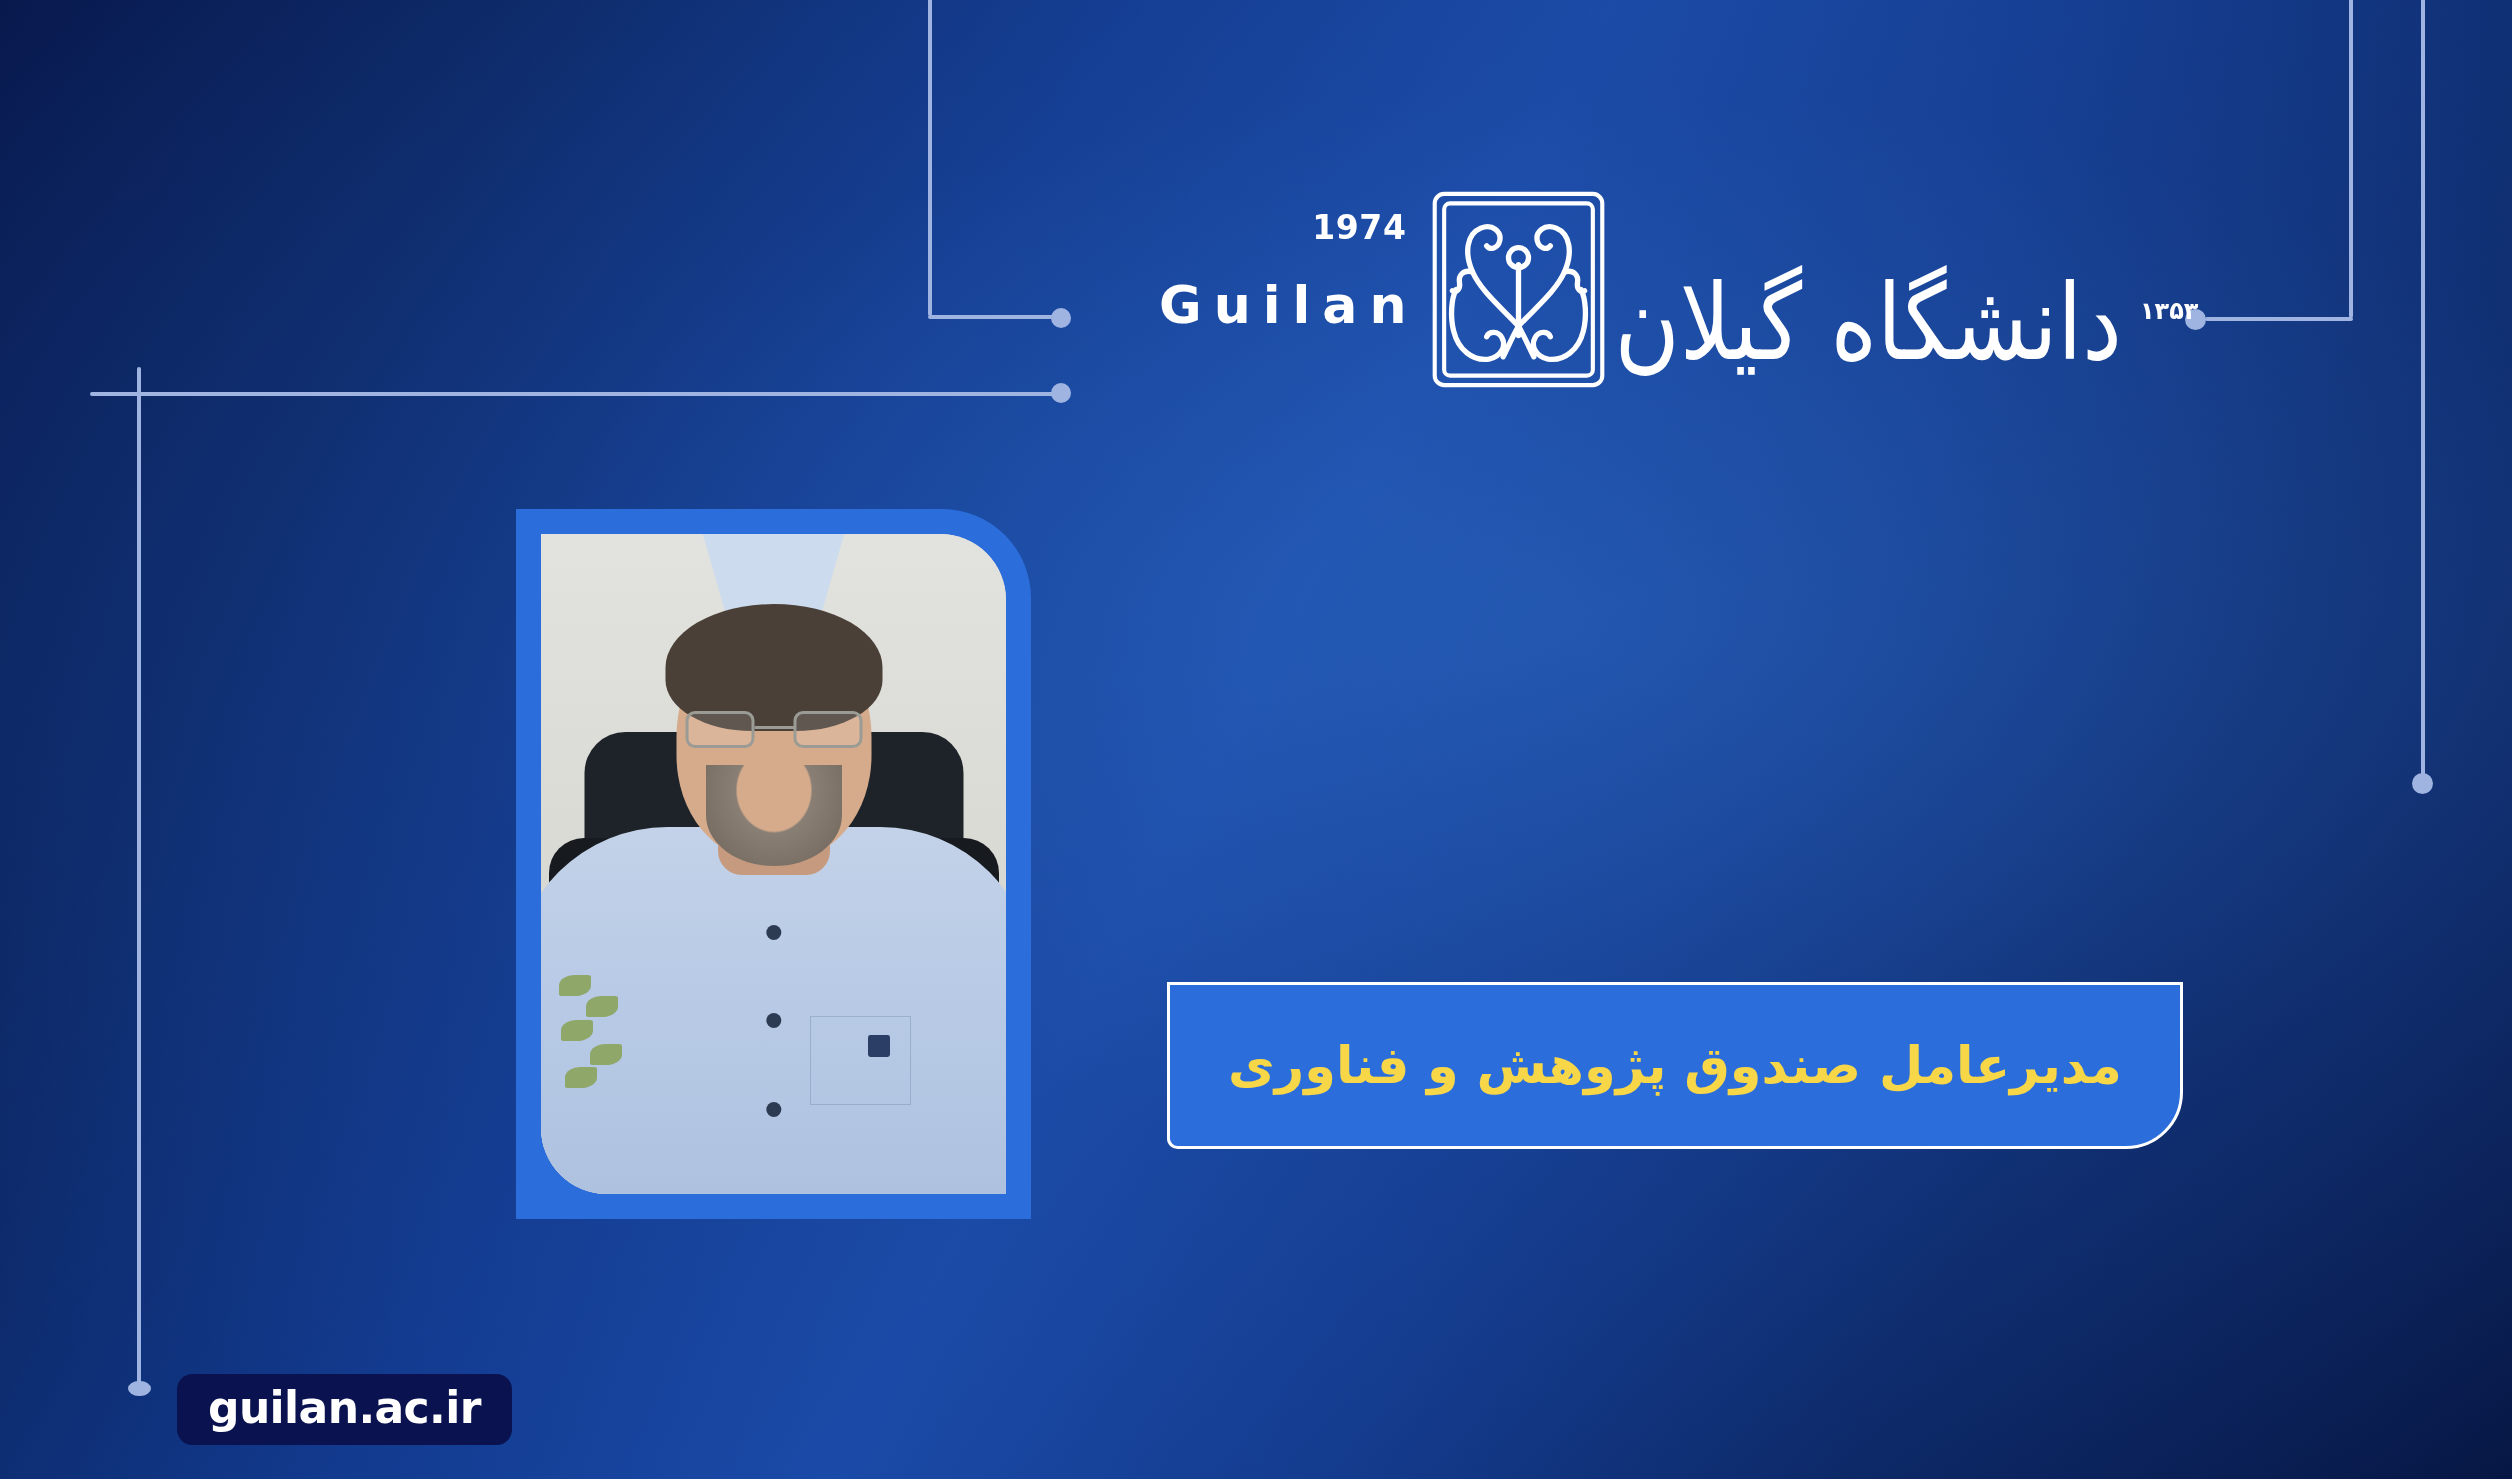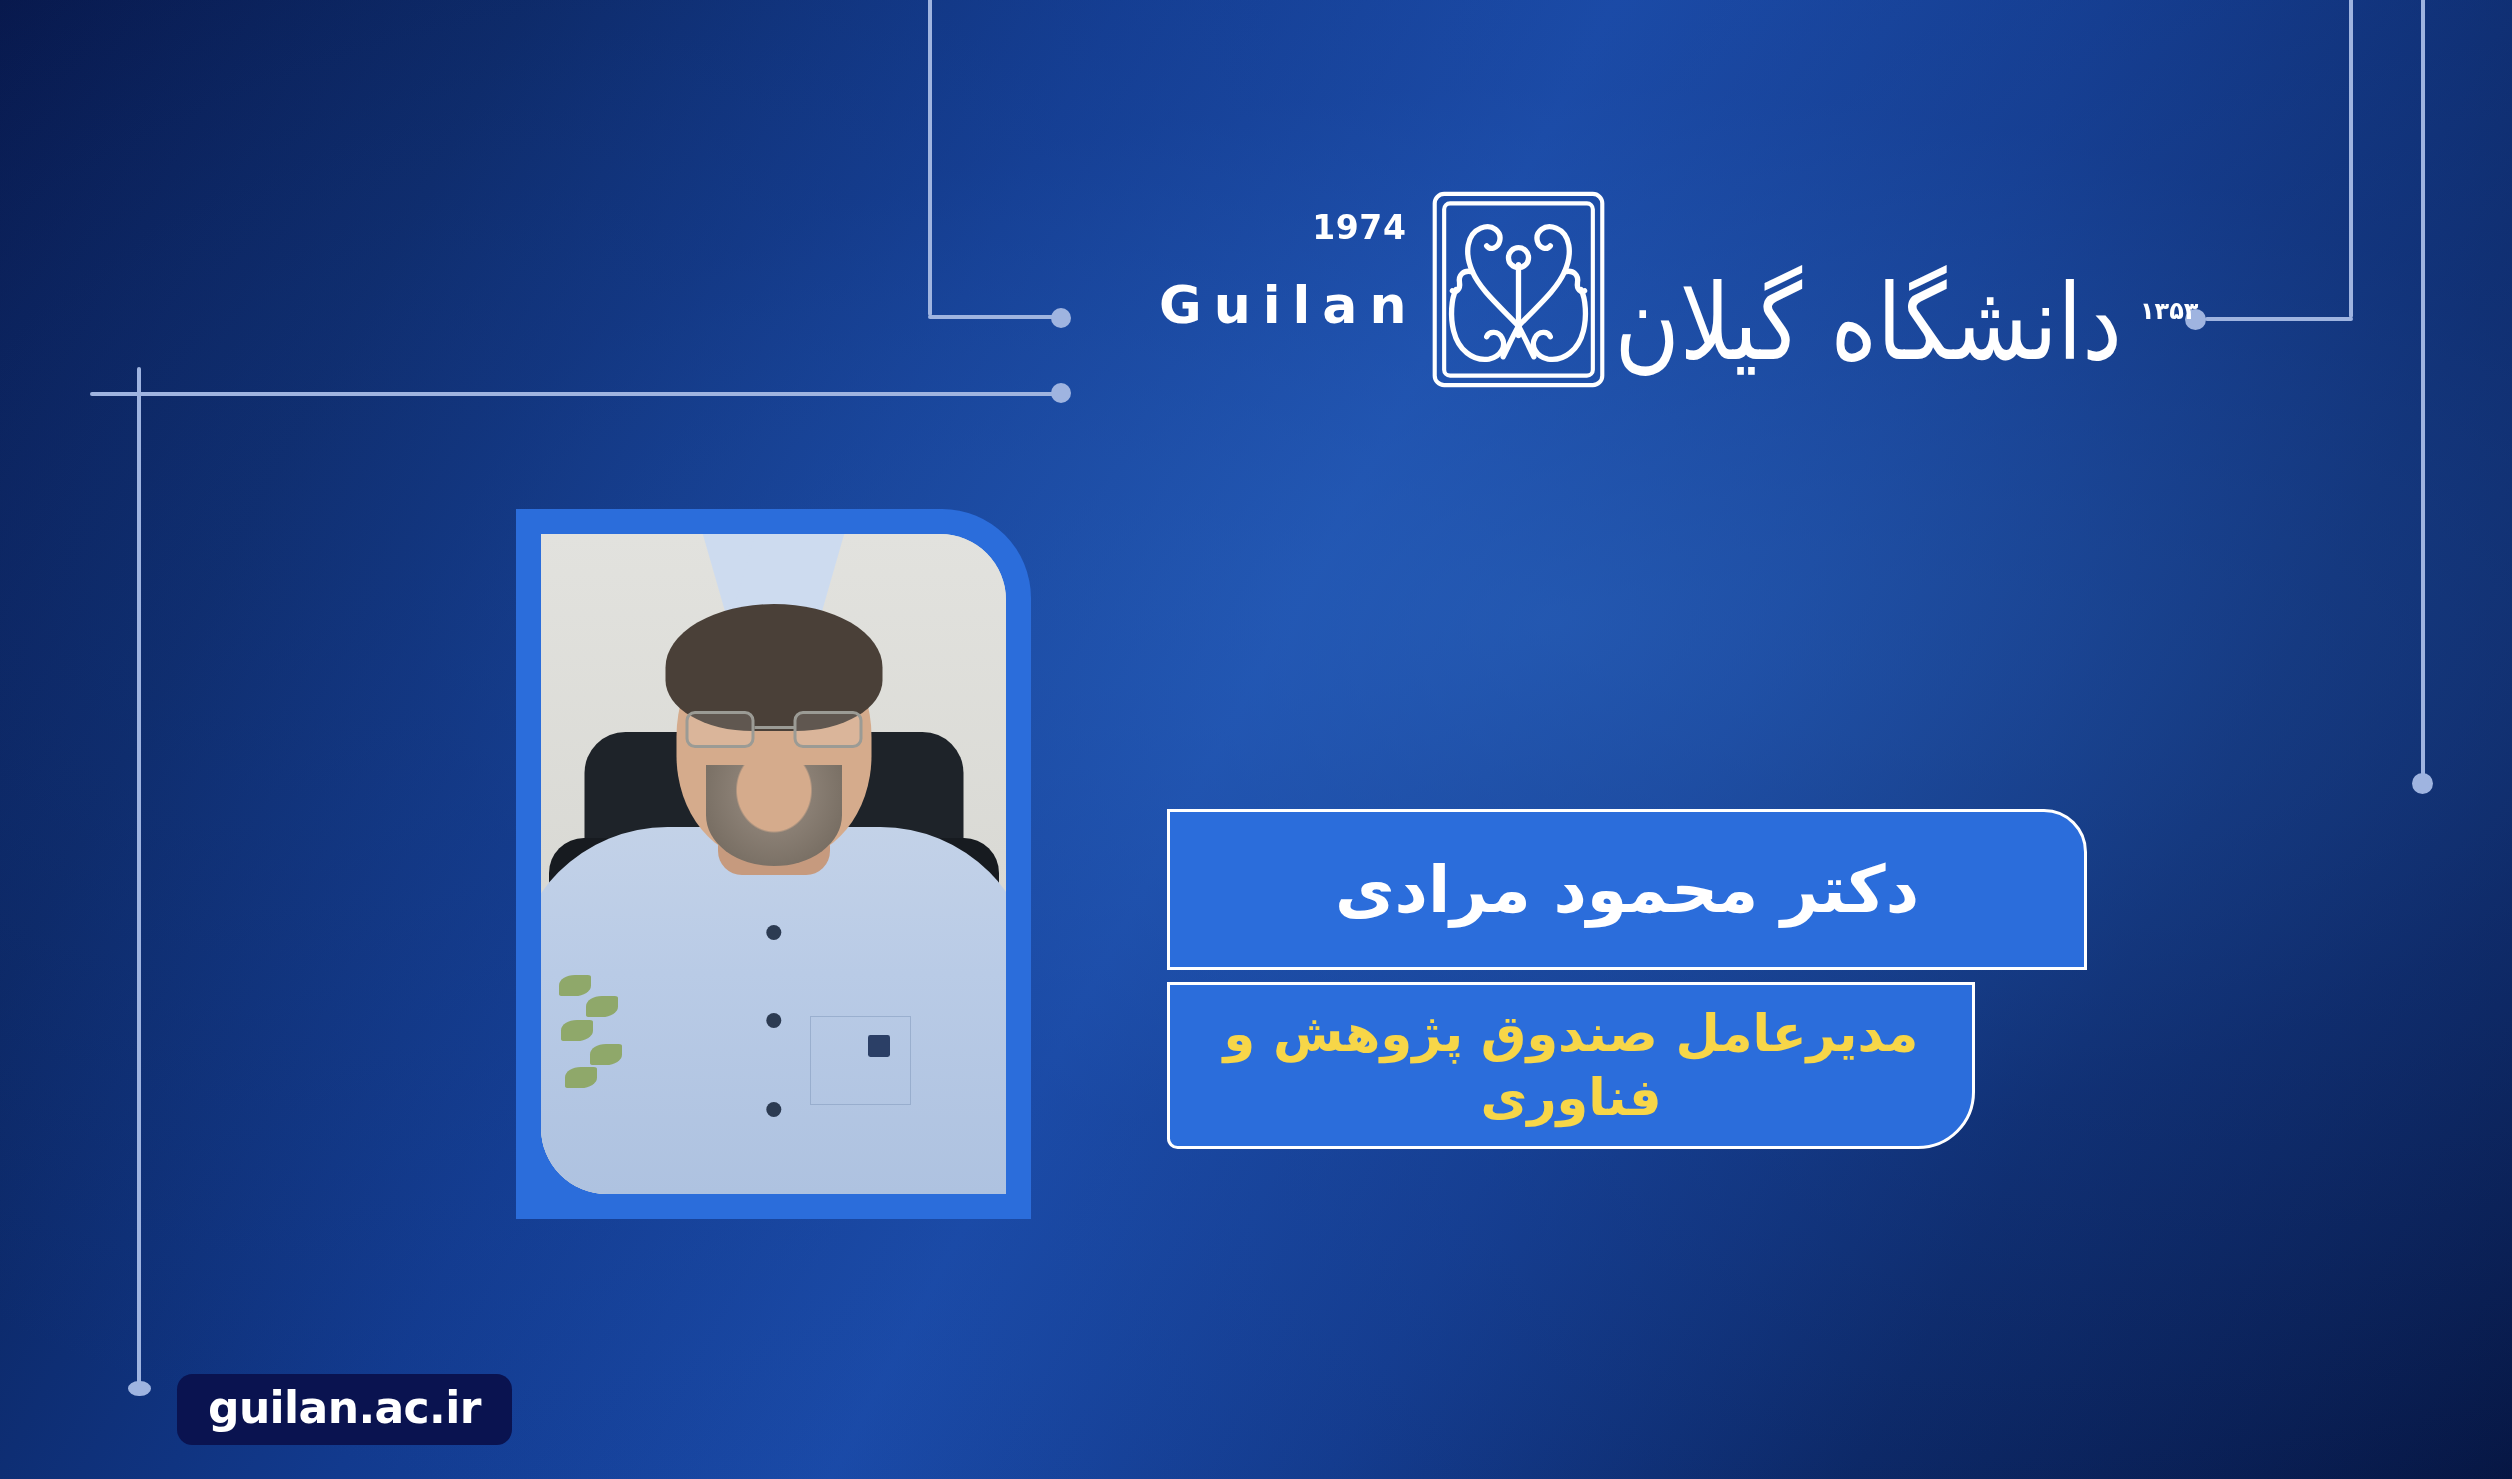--- a/index.html
+++ b/index.html
@@ -182,21 +182,21 @@
   .banner-name span{
     color:#ffffff;
     font-size:65px;
     font-weight:700;
     line-height:1;
     letter-spacing:0px;
     white-space:nowrap;
   }
   .banner-title{
     left:1167px; top:982px;
-    width:808px; height:167px;
+    width:1016px; height:167px;
     border-radius:0 0 57px 10.6px;
     padding:11px 41px;
   }
   .banner-title span{
     color:#f7d648;
     font-size:51px;
     font-weight:700;
     line-height:1.24;
     display:block;
   }
@@ -293,23 +293,20 @@
       <div class="ph-leaf">
         <span style="left:6px;top:6px;"></span>
         <span style="left:33px;top:27px;"></span>
         <span style="left:8.3px;top:51px;"></span>
         <span style="left:37px;top:75px;"></span>
         <span style="left:12px;top:98px;"></span>
       </div>
     </div>
   </div>
 
-  <div class="banner banner-name">
-    <span>دکتر محمود مرادی</span>
-  </div>
 
   <div class="banner banner-title">
     <div>
       <span>مدیرعامل صندوق پژوهش و فناوری</span>
     </div>
   </div>
 
   <div class="url-pill">guilan.ac.ir</div>
 
 </div>

